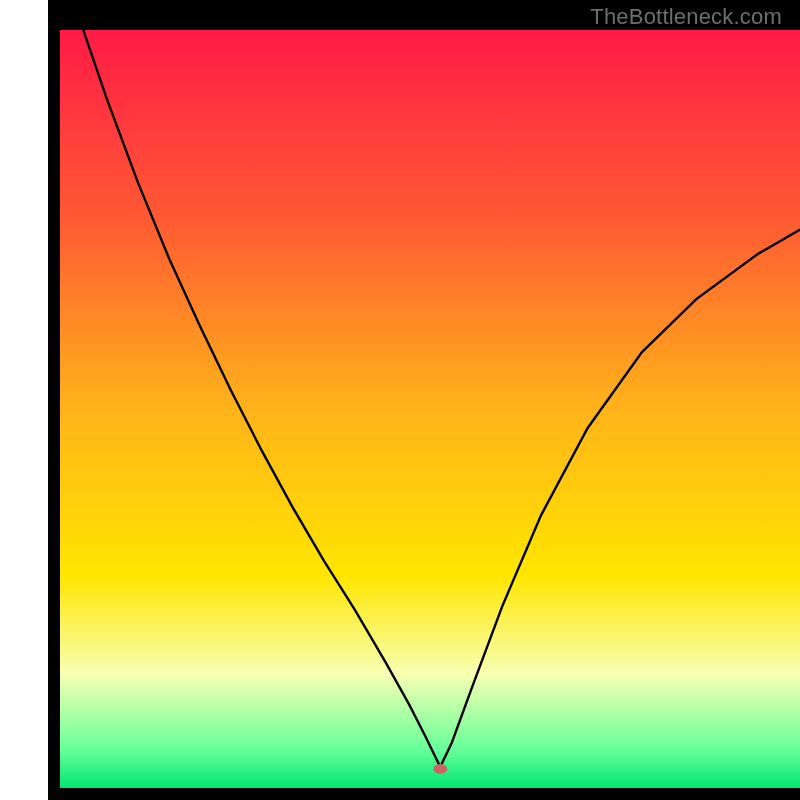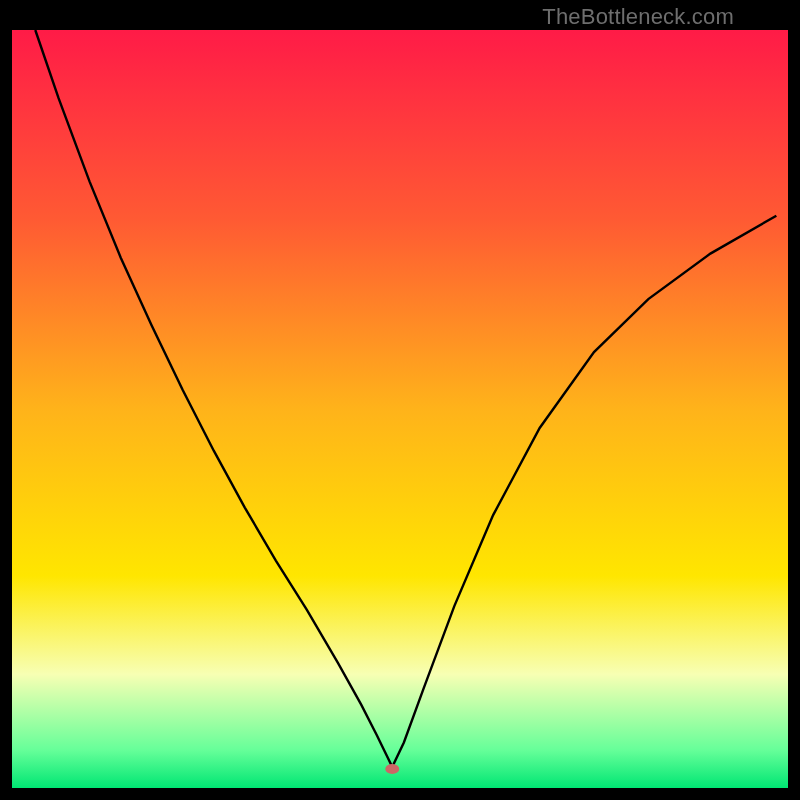--- a/index.html
+++ b/index.html
@@ -4,20 +4,21 @@
 <style>
   body {
     margin: 0;
     padding: 0;
     background: #fff;
   }
   .chart-container {
     position: relative;
     width: 744px;
     height: 800px;
+    margin-left: 48px;
   }
   svg {
     display: block;
   }
   .watermark {
     position: absolute;
     top: 4px;
     right: 10px;
     font-family: Arial, sans-serif;
     font-size: 22px;

